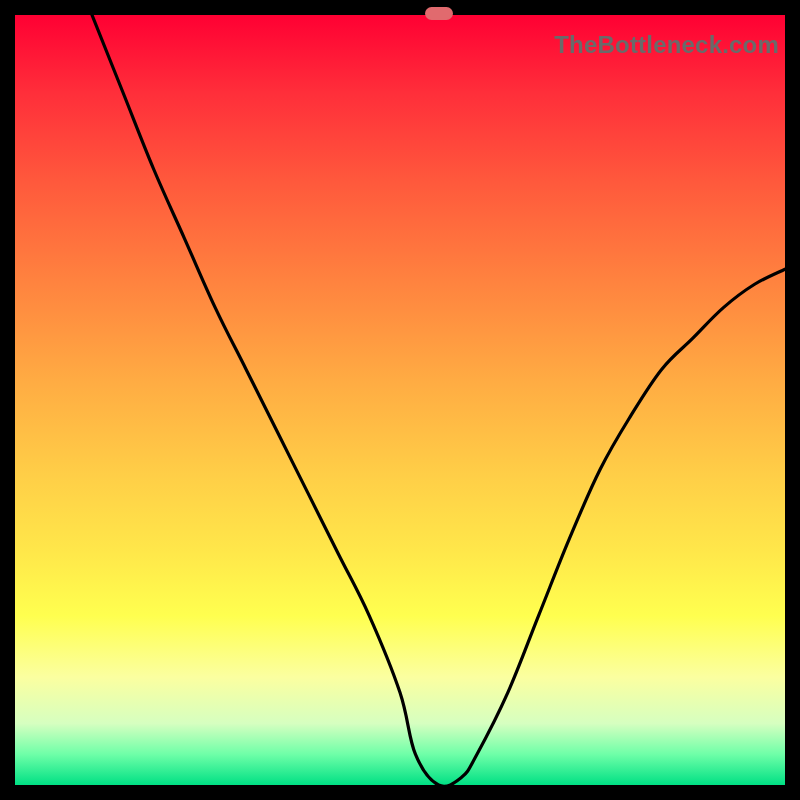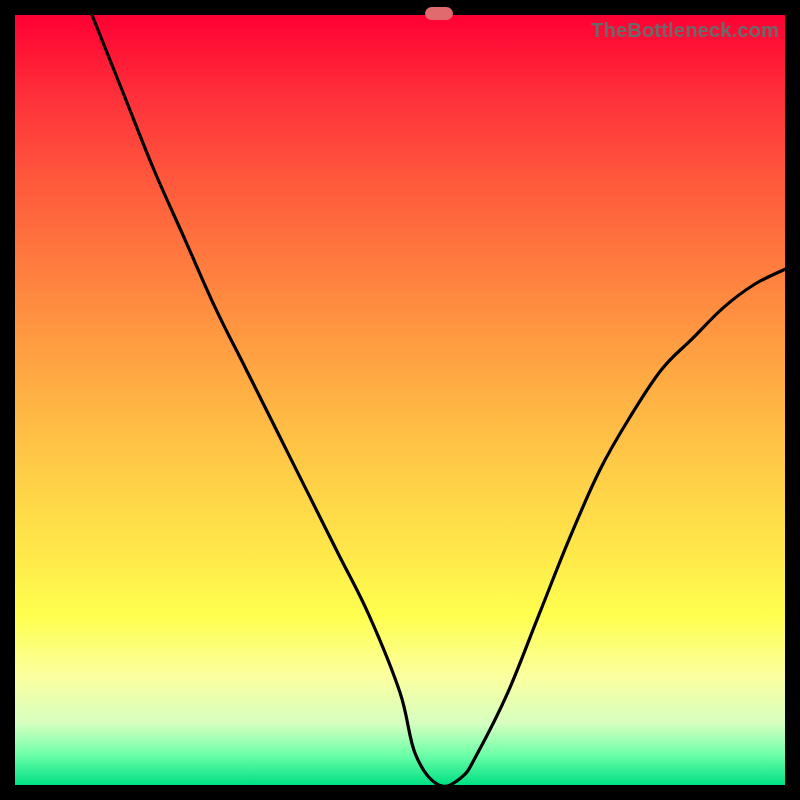--- a/index.html
+++ b/index.html
@@ -34,23 +34,23 @@
       #ffe84a 70%,
       #ffff4f 78%,
       #fbffa0 86%,
       #d6ffc0 92%,
       #6fffa8 96%,
       #00e084 100%
     );
   }
   .watermark {
     position: absolute;
-    top: 4px;
+    top: 16px;
     right: 6px;
-    font-size: 20px;
+    font-size: 24px;
     font-weight: 600;
     color: #6a6a6a;
     letter-spacing: 0.2px;
     user-select: none;
   }
   svg.curve {
     position: absolute;
     left: 0;
     top: 0;
     width: 770px;

